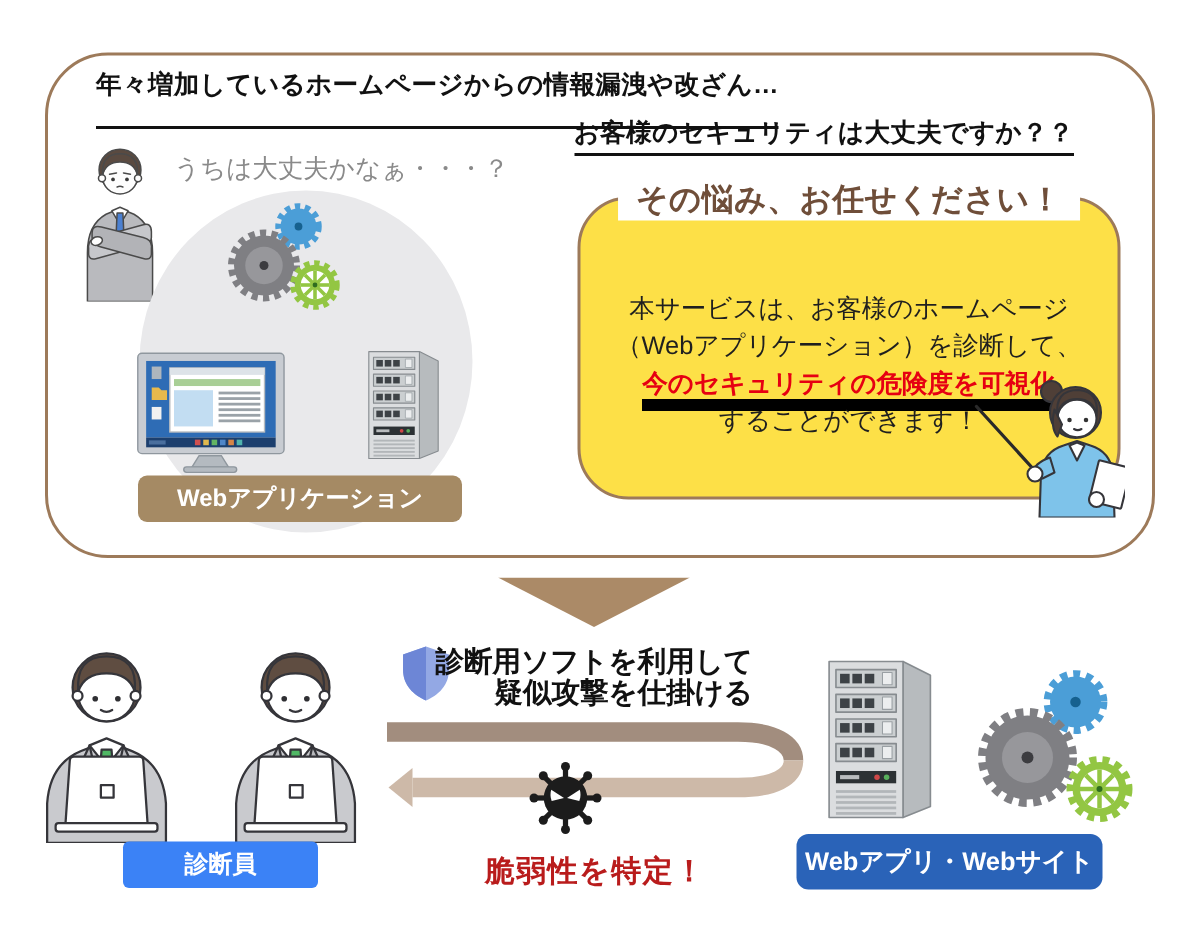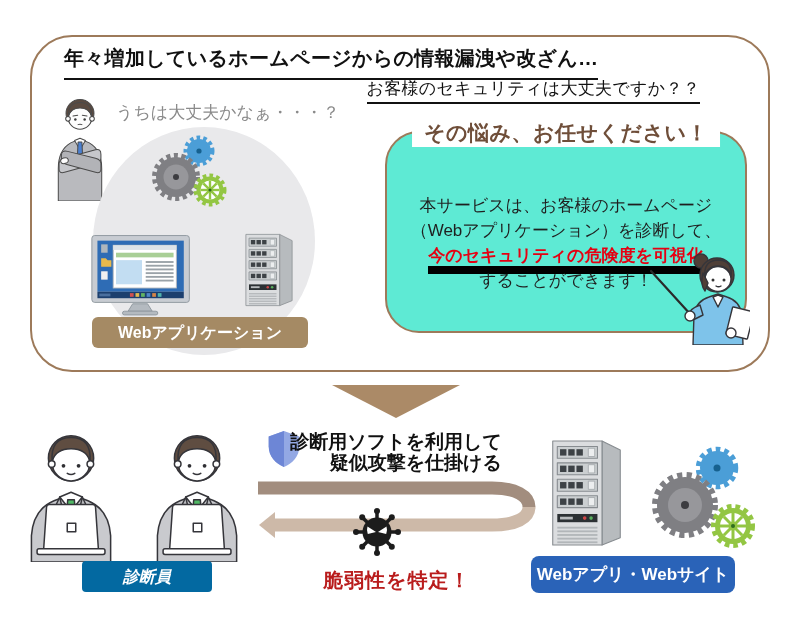--- a/index.html
+++ b/index.html
@@ -2,48 +2,48 @@
 <html><head>
 <meta charset="utf-8">
 <style>
   html,body{margin:0;padding:0;background:#ffffff;}
   body{width:800px;height:626px;font-family:"Liberation Sans","DejaVu Sans",sans-serif;}
   .stage{position:relative;width:800px;height:626px;overflow:hidden;background:#fff;}
   .abs{position:absolute;}
 
   
   .top-panel{left:30px;top:35px;width:736px;height:333px;border:2px solid #9d7a5a;border-radius:42px;background:#fff;}
-  .headline1{left:64px;top:45px;font-size:20px;font-weight:bold;color:#111;
-             border-bottom:2px solid #111;padding-bottom:6px;letter-spacing:.3px;white-space:nowrap;}
-  .headline2{right:100px;top:77px;font-size:17px;font-weight:normal;color:#111;
+  .headline1{left:64px;top:45px;font-size:17px;font-weight:bold;color:#111;
+             border-bottom:2px solid #111;padding-bottom:16px;letter-spacing:.3px;white-space:nowrap;}
+  .headline2{right:84px;top:77px;font-size:17px;font-weight:bold;color:#111;
              border-bottom:2px solid #111;padding-bottom:2px;letter-spacing:.3px;white-space:nowrap;}
   .thought{left:116px;top:101px;font-size:17px;color:#8a8a8a;white-space:nowrap;}
   .big-circle{left:93px;top:127px;width:222px;height:228px;background:#e9e9eb;border-radius:50%;}
   .gears-top{left:140px;top:127px;}
   .monitor{left:90px;top:234px;}
   .server-small{left:244px;top:232px;}
   .webapp-label{left:92px;top:317px;width:216px;height:31px;background:#a58a64;border-radius:6px;
                 color:#fff;font-weight:bold;font-size:16px;text-align:center;line-height:31px;z-index:4;}
 
   
-  .bubble{left:385px;top:131px;width:358px;height:198px;border:2px solid #9d7a5a;border-radius:34px;background:#5eead4;}
+  .bubble{left:385px;top:131px;width:358px;height:198px;border:2px solid #9d7a5a;border-radius:34px;background:#fde047;}
   .bubble-title{position:absolute;top:-14px;left:50%;transform:translateX(-50%);background:#fff;
                 padding:0 12px;font-size:21px;font-weight:bold;color:#6f4e39;white-space:nowrap;letter-spacing:.5px;}
   .bubble-body{margin-top:60px;text-align:center;font-size:17px;line-height:25px;color:#1f1f1f;}
   .hl{color:#e60012;font-weight:bold;border-bottom:8px solid #000000;padding-bottom:1px;}
   .woman{left:645px;top:253px;z-index:6;}
 
   
   .down-arrow{left:332px;top:385px;}
 
   
   .diag1{left:22px;top:430px;}
   .diag2{left:148px;top:430px;}
-  .diag-label{left:82px;top:561px;width:130px;height:31px;background:#0369a1;border-radius:4px;
-              color:#fff;font-size:16px;font-weight:bold;text-align:center;line-height:31px;font-style:italic;}
+  .diag-label{left:82px;top:561px;width:130px;height:31px;background:#3b82f6;border-radius:4px;
+              color:#fff;font-size:16px;font-weight:bold;text-align:center;line-height:31px;}
   .shield{left:266px;top:429px;}
   .attack-text{left:290px;top:431px;width:212px;text-align:right;font-size:19px;font-weight:bold;
                line-height:21px;color:#111;}
   .loop-arrow{left:240px;top:468px;}
   .virus{left:350px;top:506px;}
   .vuln-text{left:323px;top:567px;font-size:20px;font-weight:bold;color:#b91c1c;letter-spacing:1px;white-space:nowrap;}
   .server-big{left:550px;top:438px;}
   .gears-bottom{left:648px;top:437px;}
   .target-label{left:531px;top:556px;width:204px;height:37px;background:#2a63b8;border-radius:8px;
                 color:#fff;font-size:17px;font-weight:bold;text-align:center;line-height:37px;}

